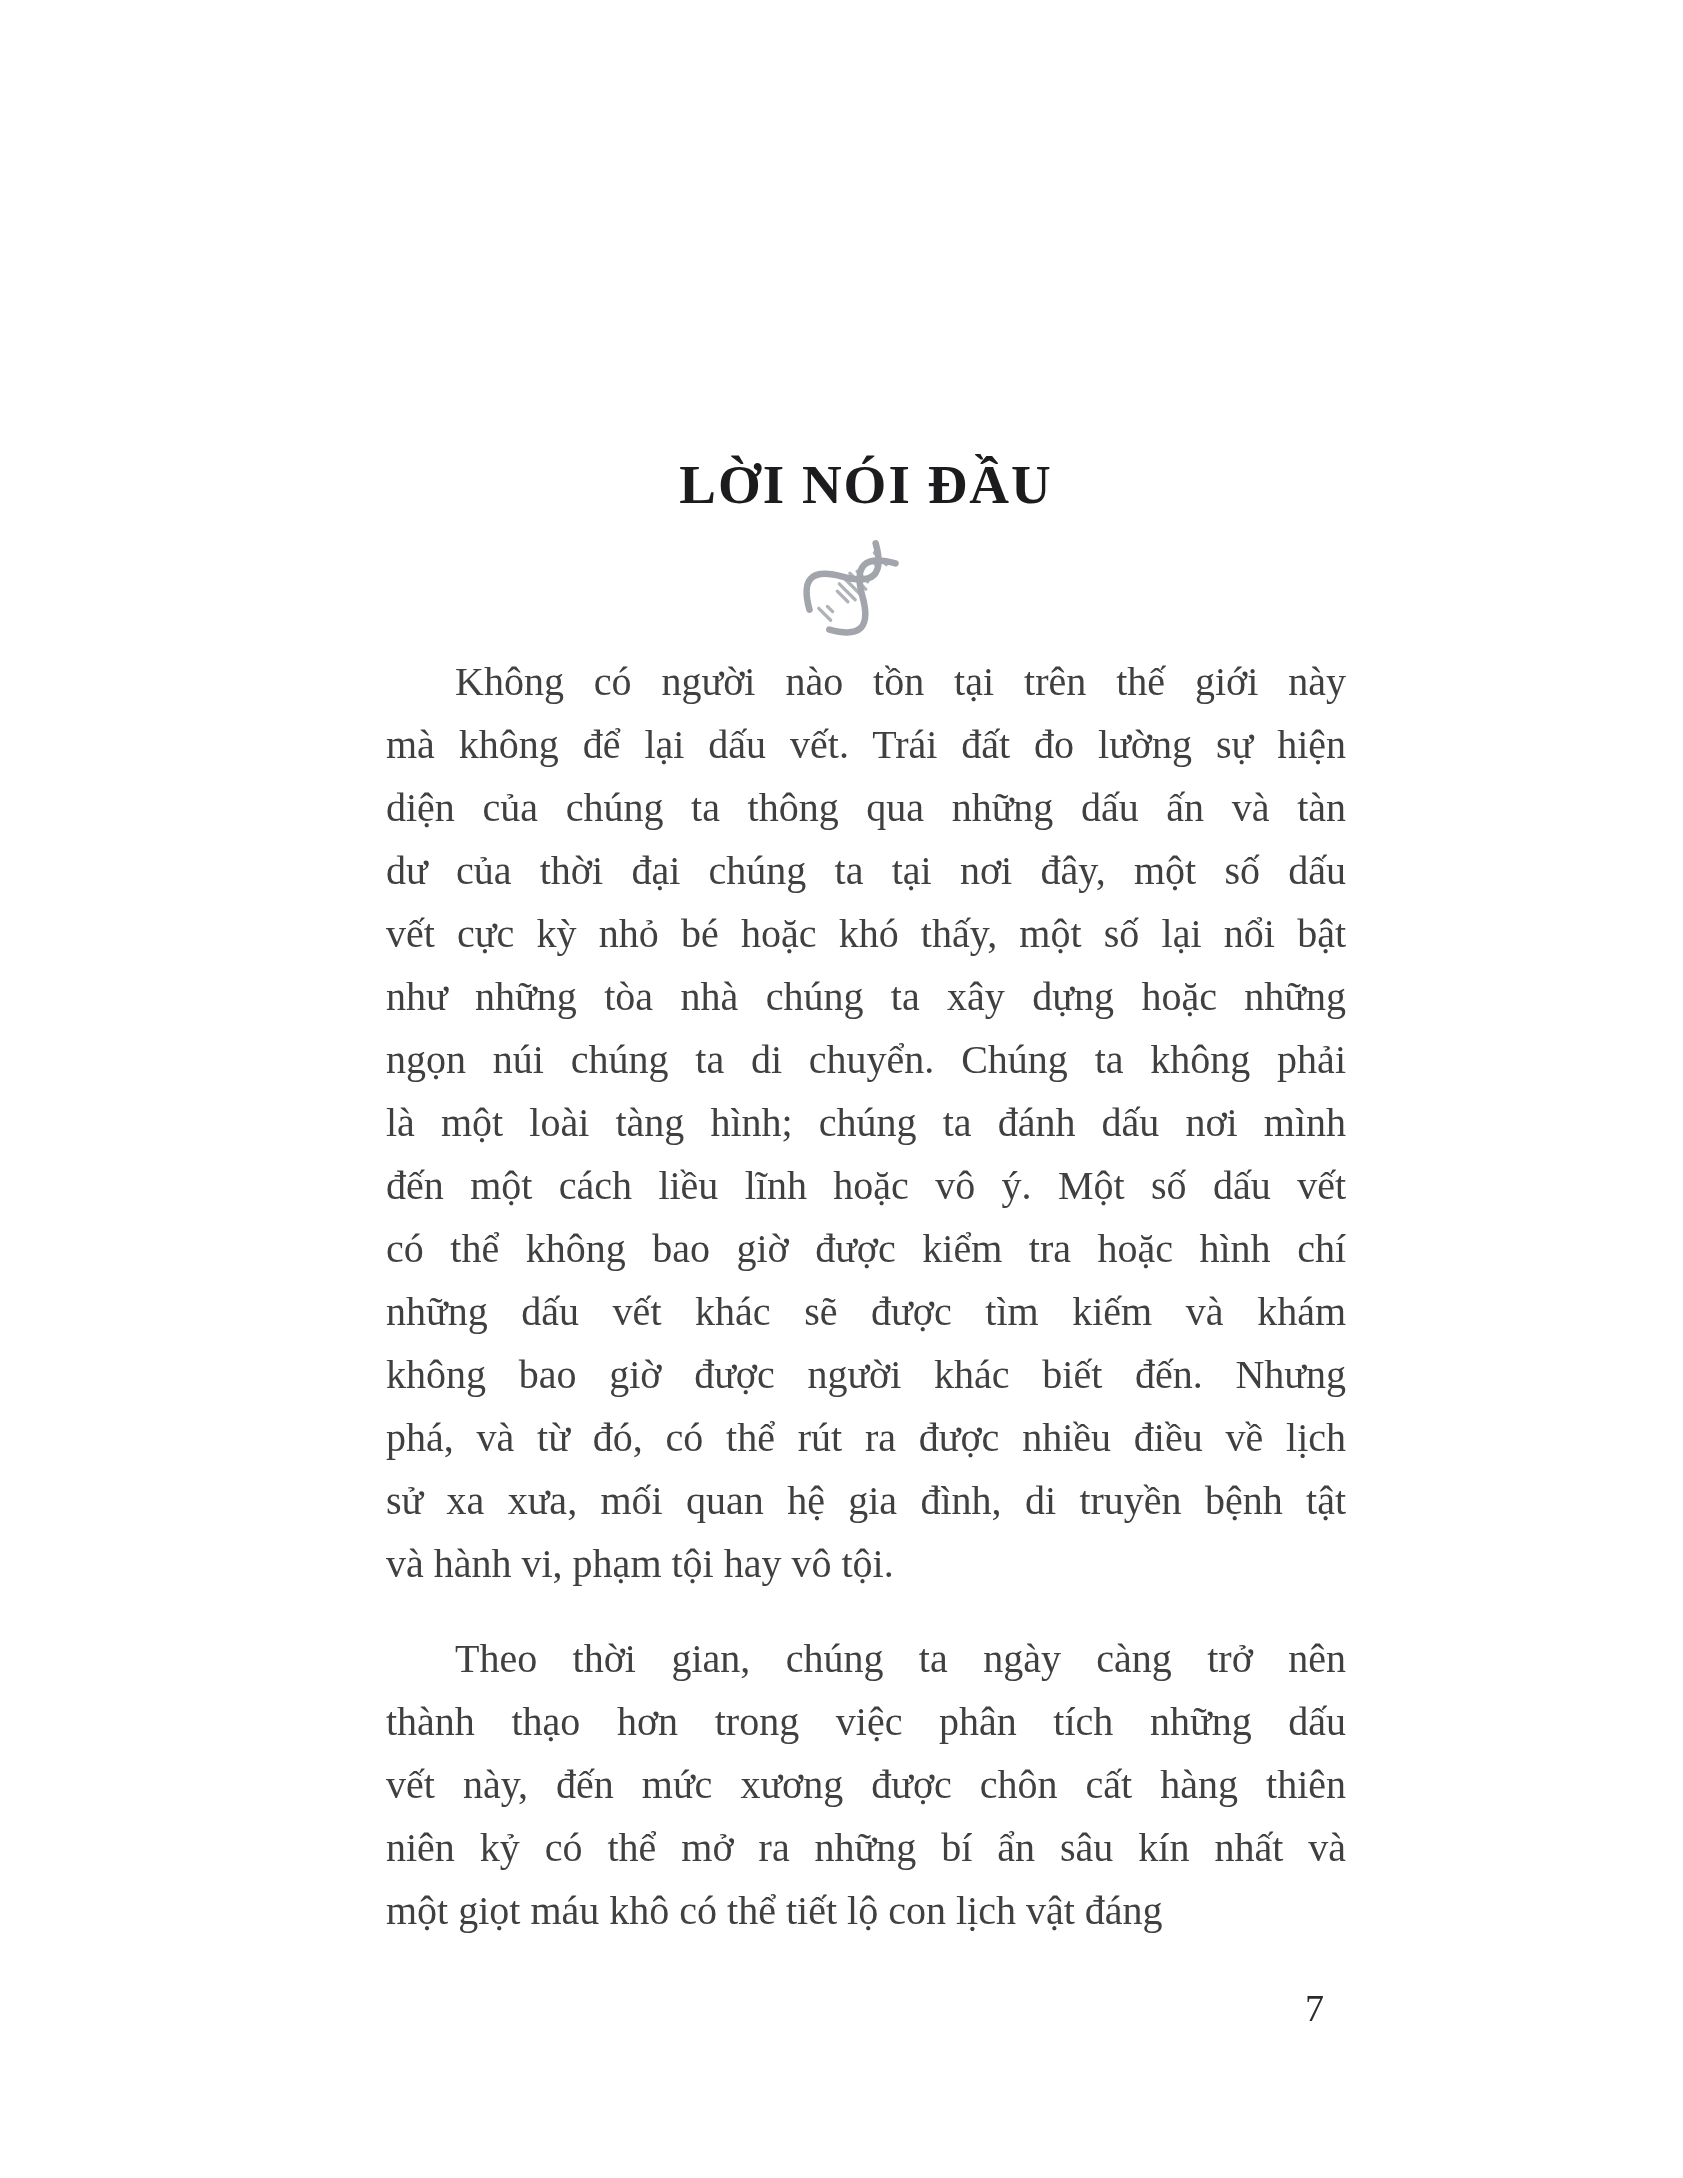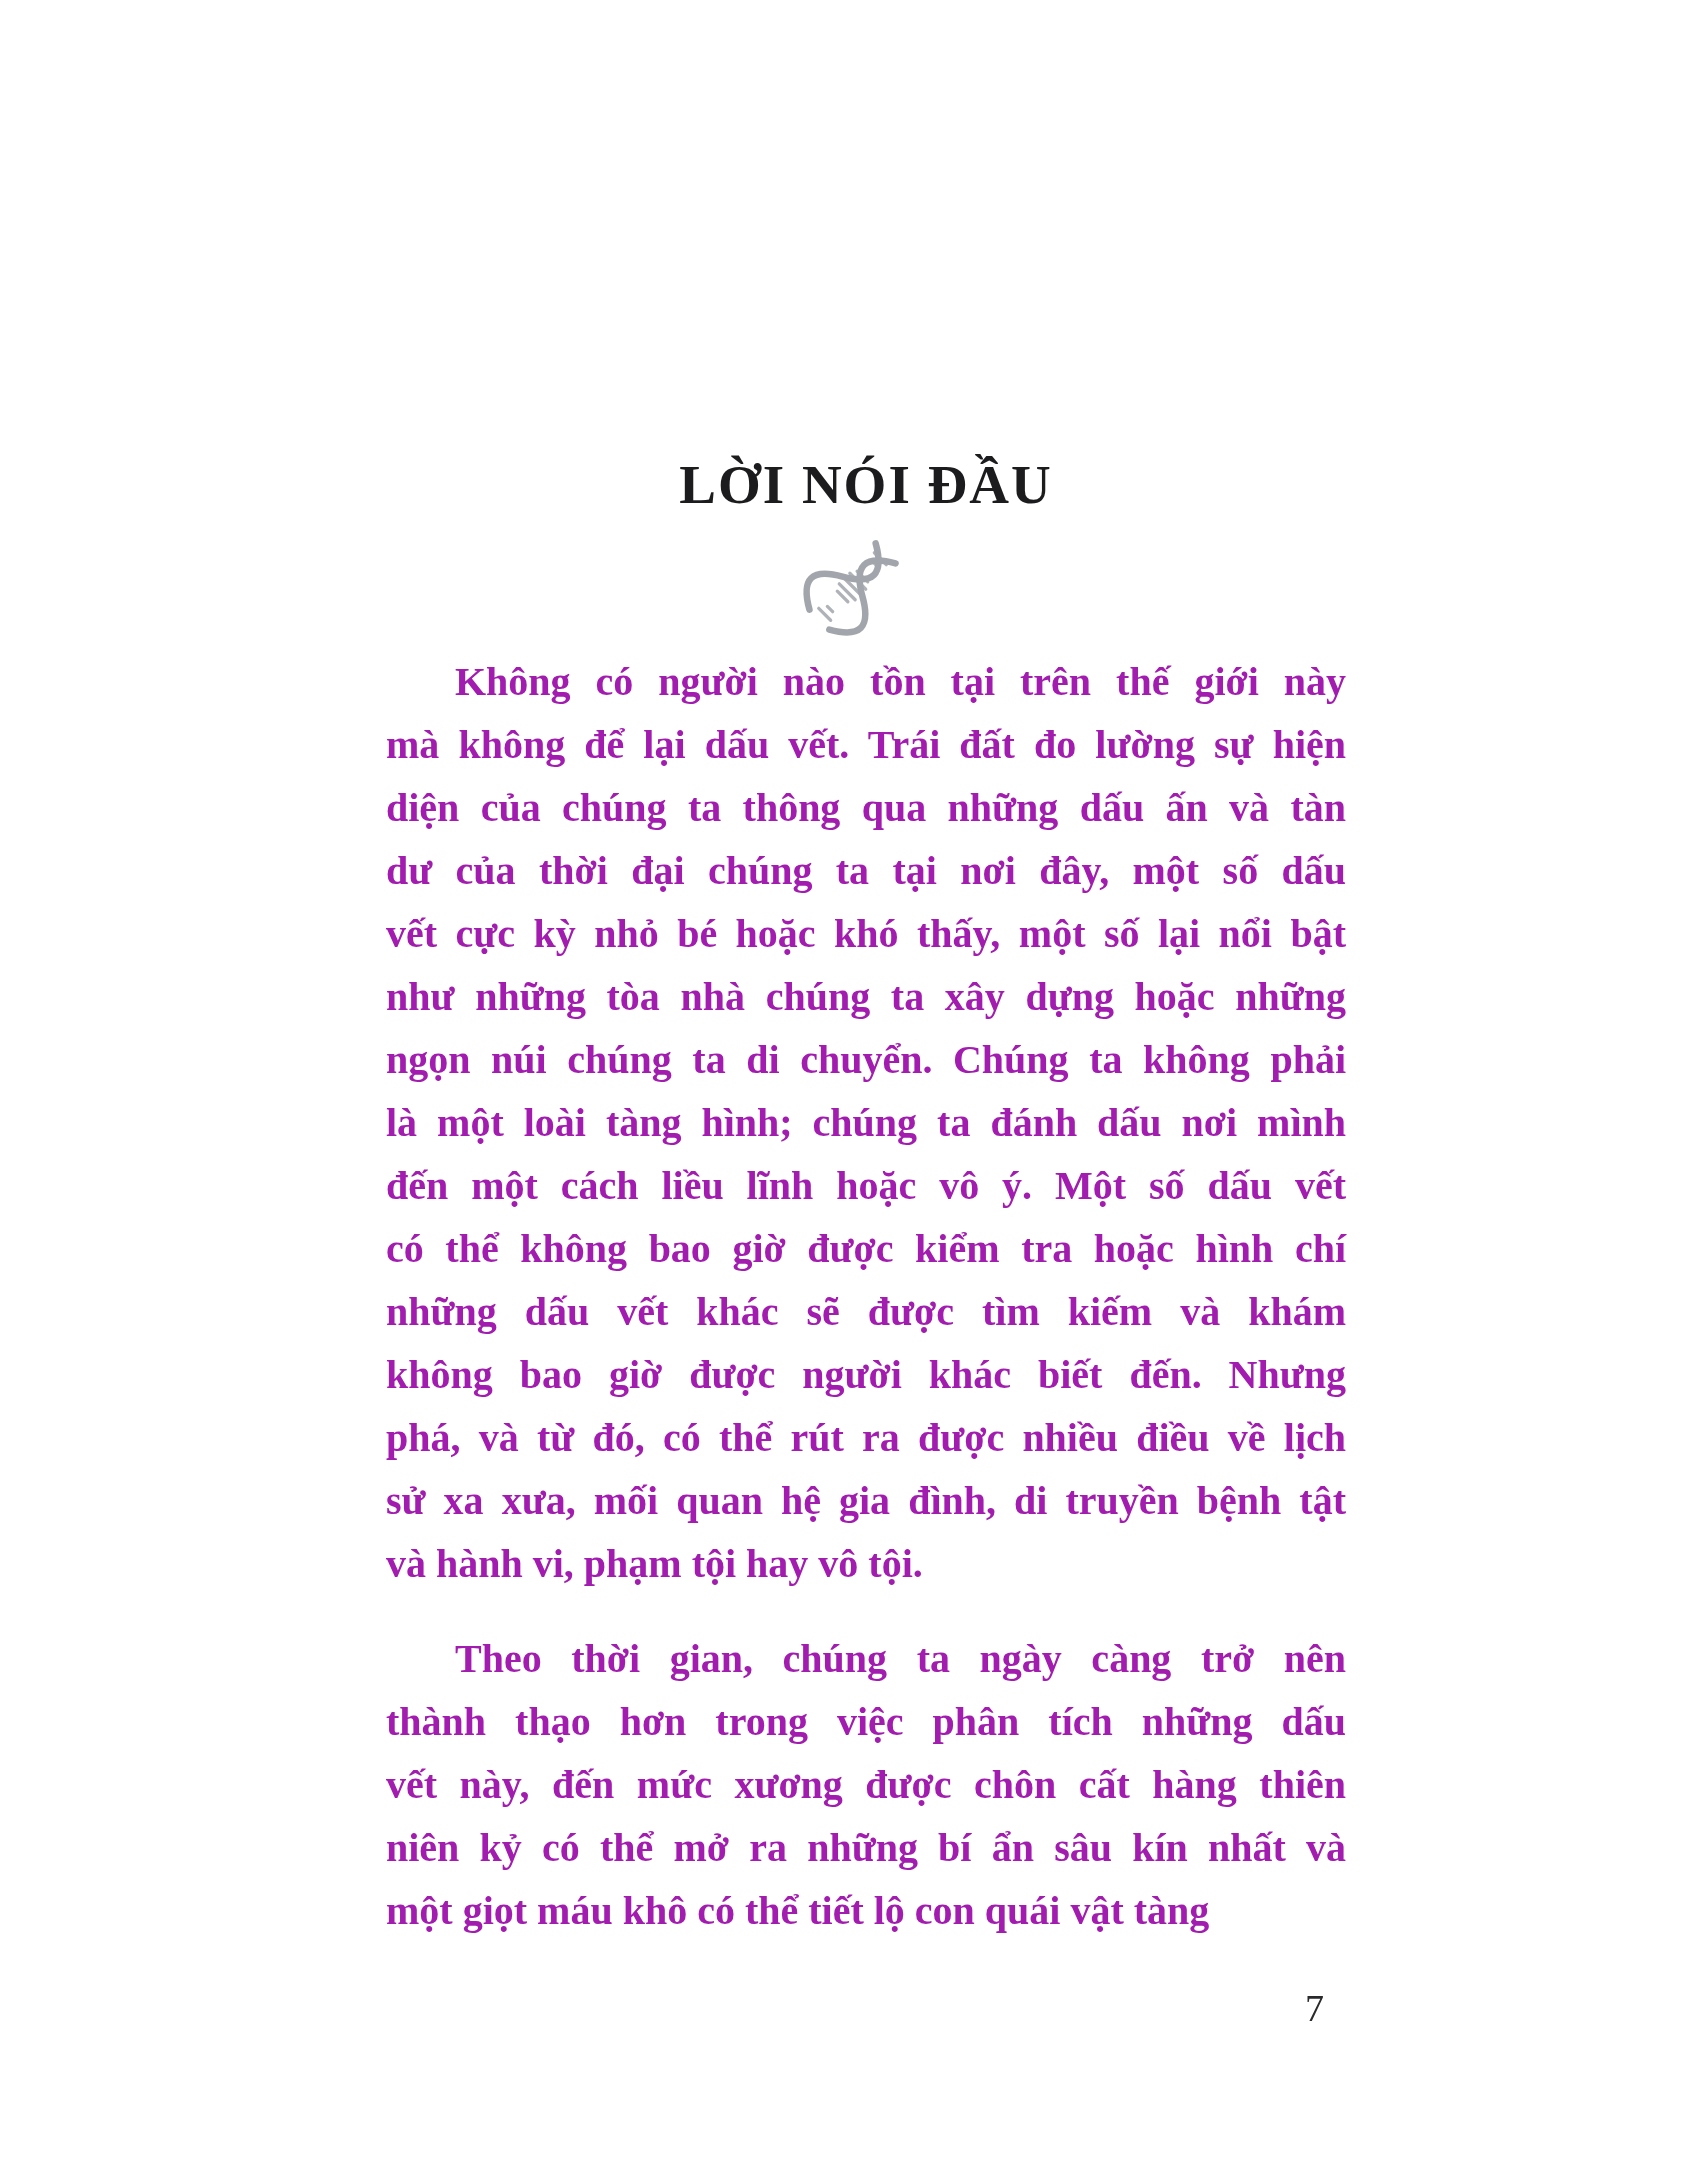--- a/index.html
+++ b/index.html
@@ -37,22 +37,21 @@
     width: 109px;
     height: 103px;
   }
   .body-text {
     position: absolute;
     top: 634px;
     left: 386px;
     width: 960px;
     font-size: 40px;
     line-height: 63px;
-    color: #a21caf;
-    font-weight: bold;
+    color: #404040;
   }
   .paragraph { margin: 0 0 32px 0; }
   .line {
     text-align: justify;
     text-align-last: justify;
     white-space: normal;
   }
   .line.para-first { text-indent: 69px; }
   .line.para-last  { text-align-last: left; }
   .page-number {
@@ -114,20 +113,20 @@
         <div class="line">không bao giờ được người khác biết đến. Nhưng</div>
         <div class="line">phá, và từ đó, có thể rút ra được nhiều điều về lịch</div>
         <div class="line">sử xa xưa, mối quan hệ gia đình, di truyền bệnh tật</div>
         <div class="line para-last">và hành vi, phạm tội hay vô tội.</div>
       </div>
       <div class="paragraph">
         <div class="line para-first">Theo thời gian, chúng ta ngày càng trở nên</div>
         <div class="line">thành thạo hơn trong việc phân tích những dấu</div>
         <div class="line">vết này, đến mức xương được chôn cất hàng thiên</div>
         <div class="line">niên kỷ có thể mở ra những bí ẩn sâu kín nhất và</div>
-        <div class="line para-last">một giọt máu khô có thể tiết lộ con quái vật tàng</div>
+        <div class="line para-last">một giọt máu khô có thể tiết lộ con lịch vật đáng</div>
       </div>
     </div>
 
   <div class="page-number">7</div>
 
 </div>
 
 
 </body></html>

